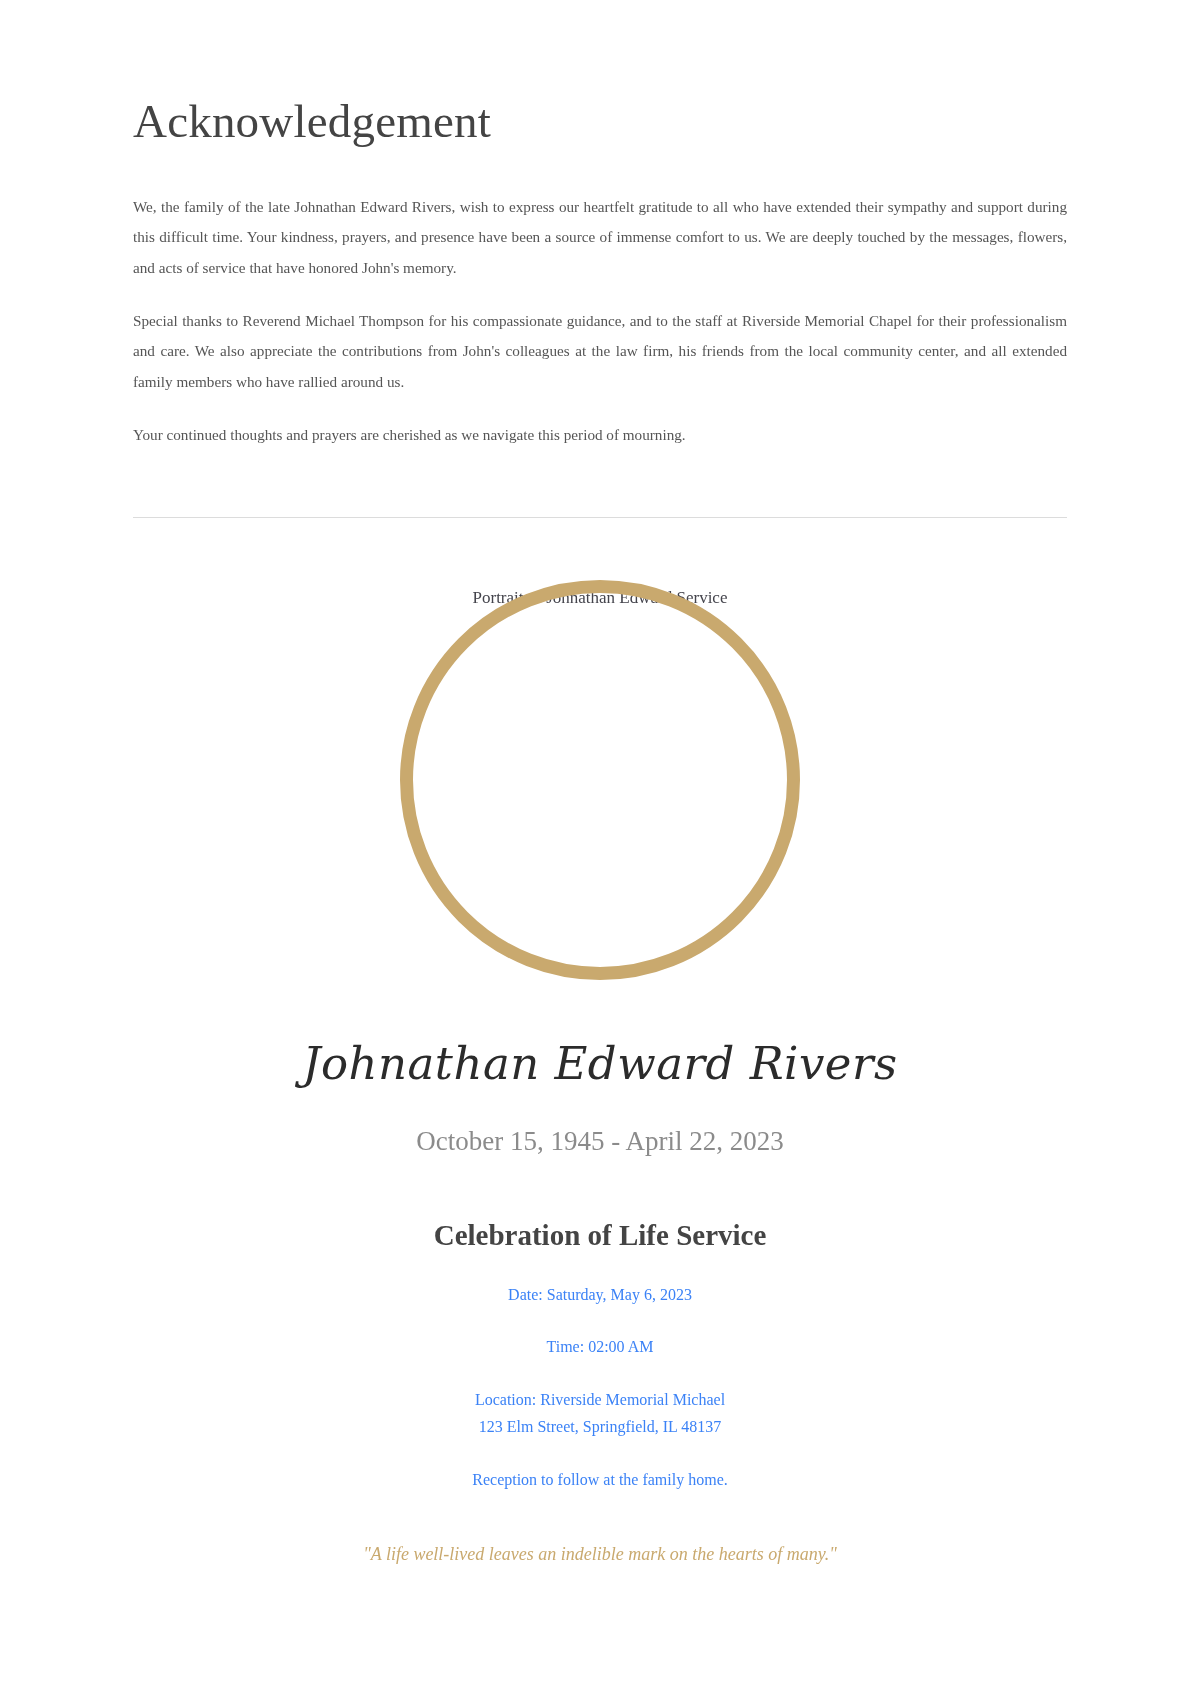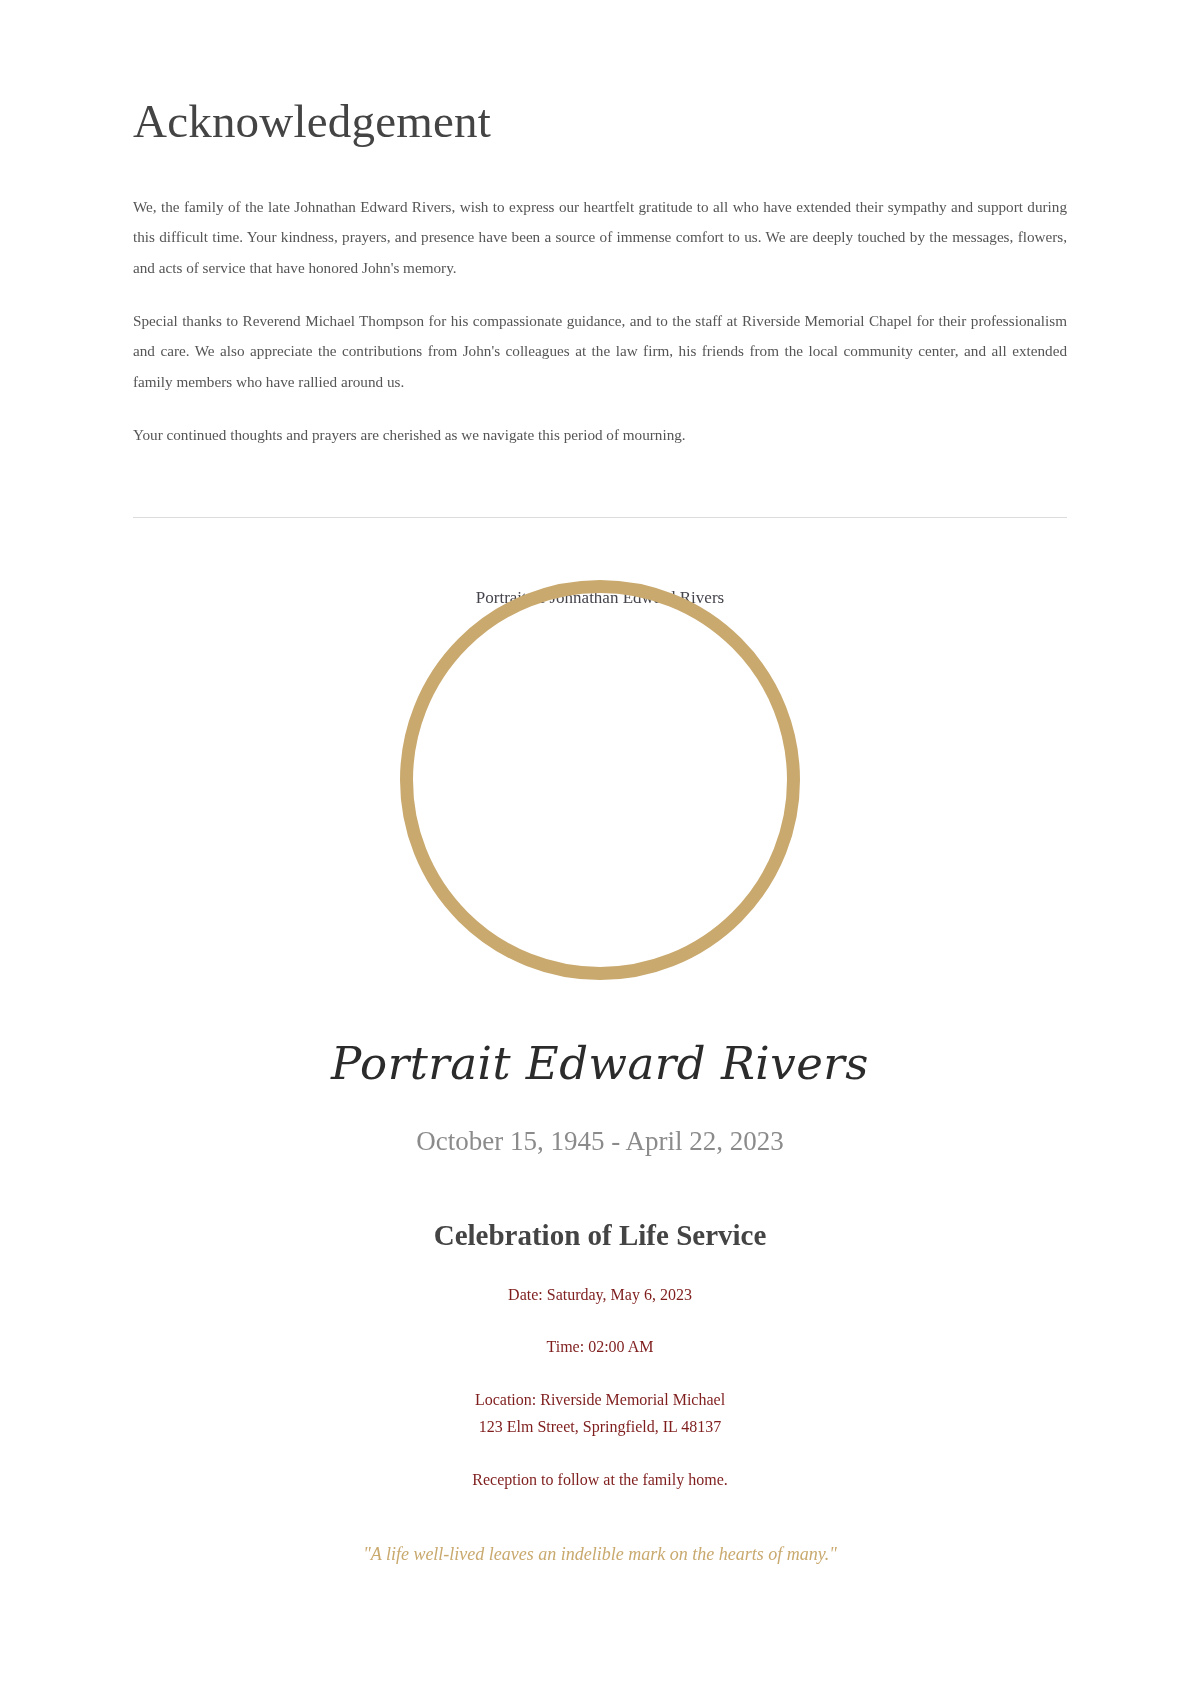--- a/index.html
+++ b/index.html
@@ -137,21 +137,21 @@
 
   
   .service-title {
     font-size: 29px;
     color: #444444;
     margin: 58px 0 0 0;
     line-height: 1.3;
   }
   .service-line {
     font-size: 16px;
-    color: #7f1d1d;
+    color: #3b82f6;
     margin: 28px 0 0 0;
     line-height: 1.55;
   }
   .service-line.tight {
     margin-top: 2px;
   }
 
   
   .quote {
     font-size: 18px;
@@ -178,25 +178,25 @@
       <p class="ack-para">Your continued thoughts and prayers are cherished as we navigate this period of mourning.</p>
     </section>
 
     <hr class="divider">
 
     <section class="memorial">
 
 
 
       <div class="portrait-wrap">
-        <div class="portrait-alt">Portrait of Johnathan Edward Rivers</div>
+        <div class="portrait-alt">Portrait of Johnathan Edward Service</div>
         <div class="portrait-ring"></div>
       </div>
 
-      <div class="deceased-name">Portrait Edward Rivers</div>
+      <div class="deceased-name">Johnathan Edward Rivers</div>
 
       <div class="life-dates">October 15, 1945 - April 22, 2023</div>
 
       <h3 class="service-title">Celebration of Life Service</h3>
 
       <div class="service-line">Date: Saturday, May 6, 2023</div>
 
       <div class="service-line">Time: 02:00 AM</div>
 
       <div class="service-line">Location: Riverside Memorial Michael</div>

